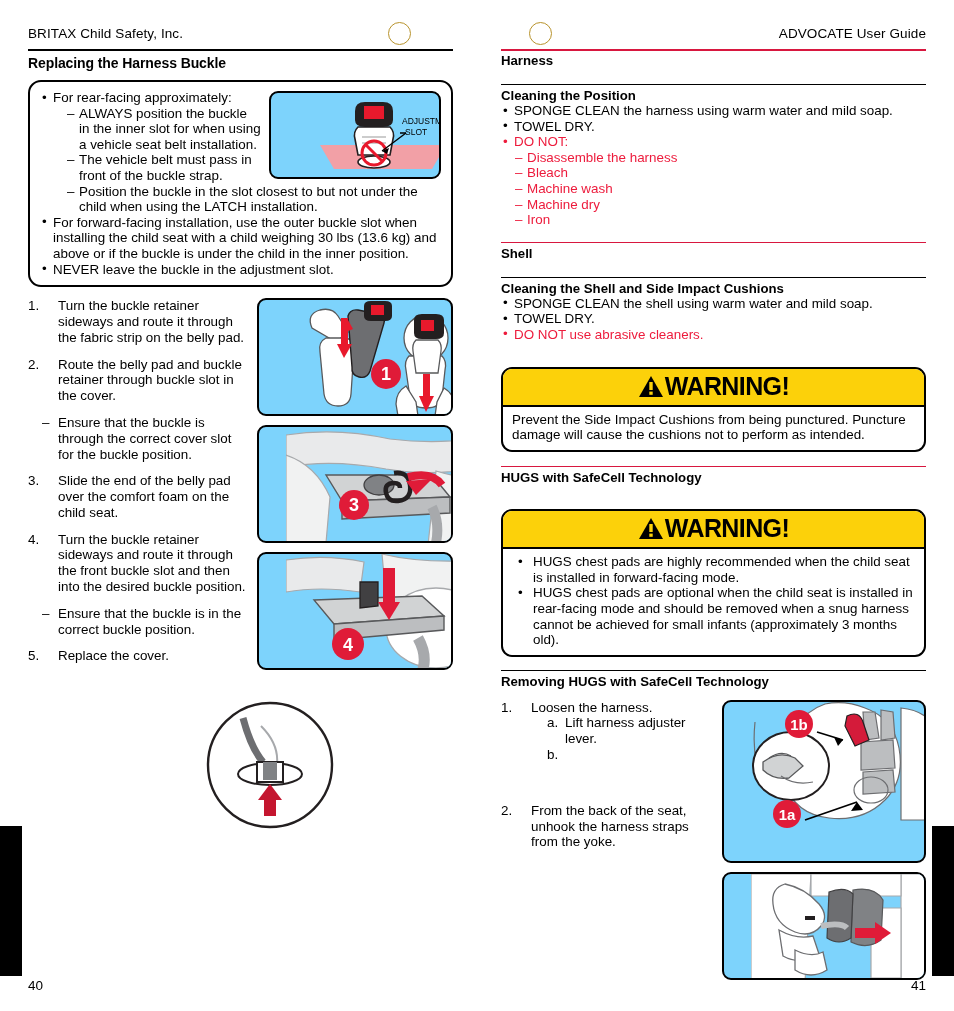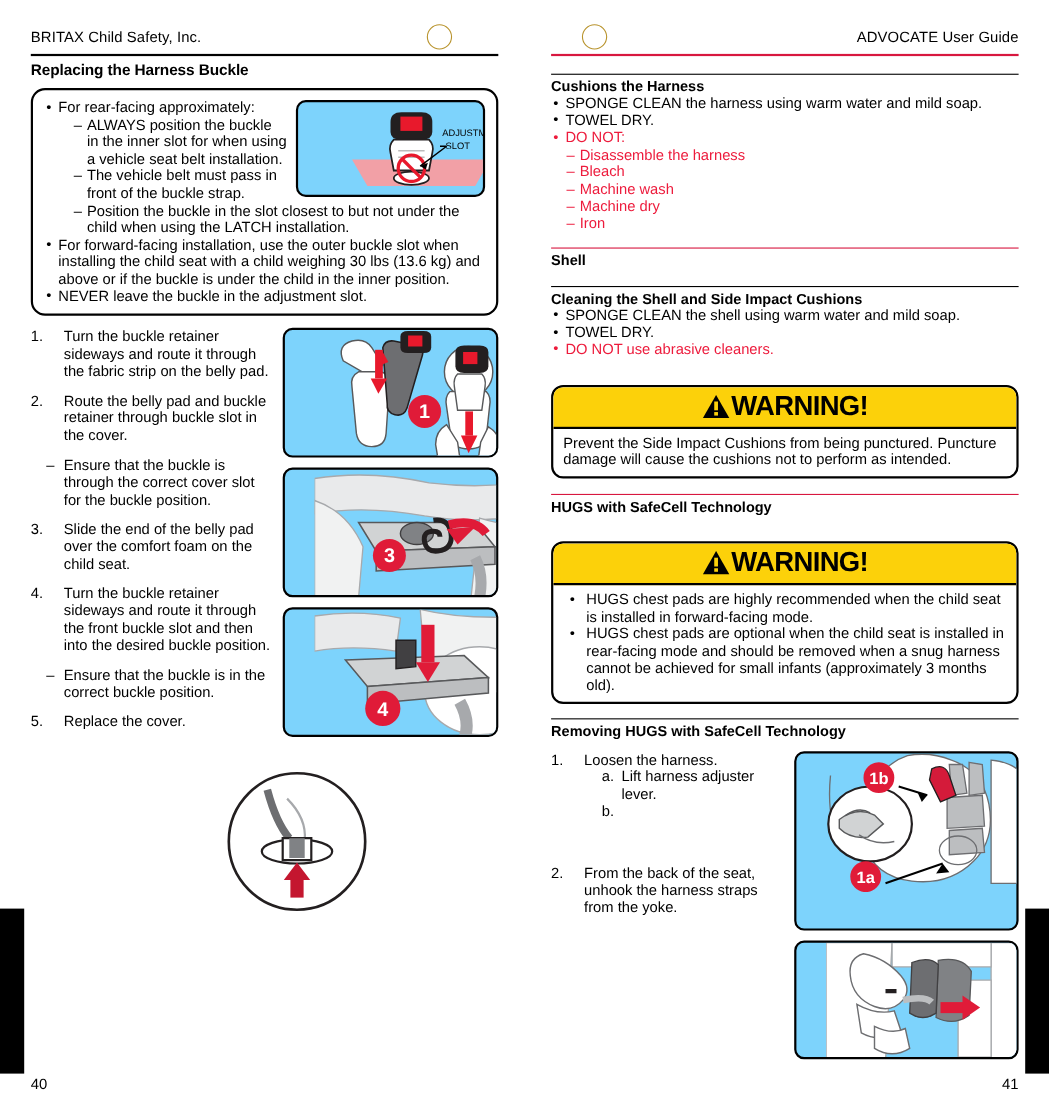--- a/index.html
+++ b/index.html
@@ -262,24 +262,25 @@
   </div>
 
   <div class="page page-right">
 
     <div class="runhead runhead-right">
       <span class="logo-circle"></span>
       <span class="runhead-text">ADVOCATE User Guide</span>
     </div>
     <div class="rule-red"></div>
 
+    <div class="sec-head-sm">Harness</div>
 
     <div style="height:16px;"></div>
     <div class="rule-thin-black"></div>
-    <div class="sec-head-sm" style="margin-top:3px;">Cushions the Harness</div>
+    <div class="sec-head-sm" style="margin-top:3px;">Cleaning the Position</div>
 
     <ul class="bul">
       <li>SPONGE CLEAN the harness using warm water and mild soap.</li>
       <li>TOWEL DRY.</li>
       <li class="red">DO NOT:</li>
     </ul>
     <ul class="dsh red">
       <li>Disassemble the harness</li>
       <li>Bleach</li>
       <li>Machine wash</li>

